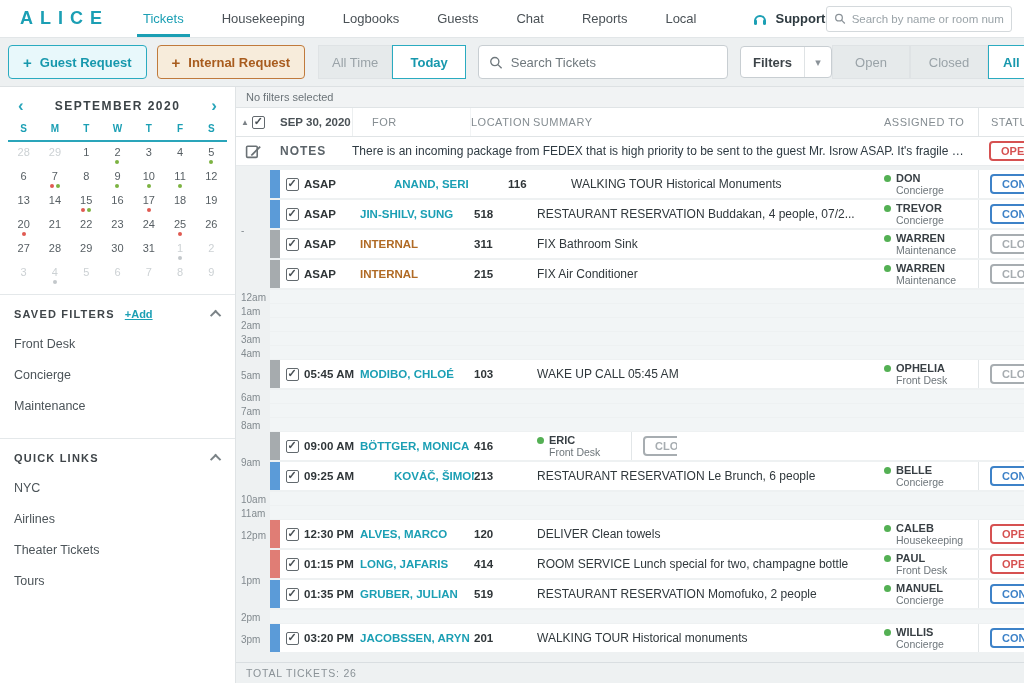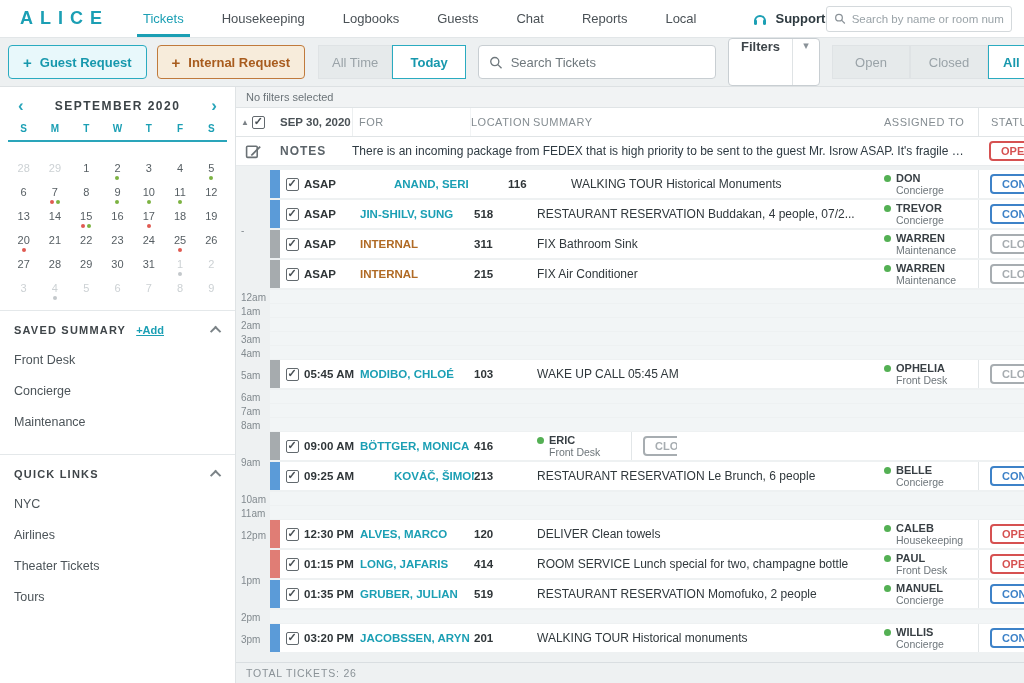--- a/index.html
+++ b/index.html
@@ -26,61 +26,61 @@
   .btn-internal { border:1px solid #c07a3c; background:#f7ecdb; color:#a85c1e; margin-right:13px; }
   .plus { font-size:15px; font-weight:bold; }
   .seg { height:34px; display:flex; align-items:center; justify-content:center; font-size:13px; cursor:pointer; }
   .seg-time { display:flex; margin-right:12px; }
   .seg-off { background:#e6eaeb; color:#9aa3a8; border:1px solid #dfe3e5; }
   .seg-on { background:#fff; color:#1798ad; font-weight:bold; border:1px solid #2aabc0; }
   .seg-time .seg { width:74px; }
   .search-tickets { flex:1; height:34px; background:#fff; border:1px solid #c8ced2; border-radius:4px; display:flex; align-items:center; padding:0 10px; gap:8px; margin-right:12px; }
   .search-tickets input { border:none; outline:none; width:100%; font-size:13px; color:#444; font-family:inherit; background:transparent; }
   .search-tickets input::placeholder { color:#6f787d; }
-  .btn-filters { height:48px; background:#fff; border:1px solid #c8ced2; border-radius:4px; display:flex; cursor:pointer; margin-right:12px; }
+  .btn-filters { height:32px; background:#fff; border:1px solid #c8ced2; border-radius:4px; display:flex; align-items:center; cursor:pointer; margin-right:0; }
   .btn-filters .flabel { padding:0 12px; font-size:13px; font-weight:bold; color:#3d4449; }
   .btn-filters .fdiv { width:1px; height:100%; background:#dfe3e5; }
   .btn-filters .fcaret { width:26px; text-align:center; color:#8a9298; font-size:11px; }
   .seg-status { display:flex; margin-left:auto; margin-right:-28px; }
   .seg-status .seg { width:78px; }
   .seg-status .seg-all { width:64px; justify-content:flex-start; padding-left:14px; }
 
   
   .bodywrap { flex:1; display:flex; overflow:hidden; }
 
   
   .sidebar { width:236px; background:#fff; border-right:1px solid #dfe3e5; flex:none; display:flex; flex-direction:column; overflow:hidden; }
   .cal { padding:10px 8px 4px; border-bottom:1px solid #e4e8ea; }
   .cal-head { display:flex; align-items:center; justify-content:space-between; padding:0 10px; }
   .cal-title { font-size:12px; font-weight:bold; color:#3c4347; letter-spacing:1.5px; }
   .cal-chev { color:#2aa5ba; font-size:17px; font-weight:bold; cursor:pointer; line-height:1; }
   .cal-days { display:grid; grid-template-columns:repeat(7,1fr); padding:9px 0 6px; border-bottom:2px solid #2aa5ba; }
   .cal-days span { text-align:center; font-size:10px; font-weight:bold; color:#1b9fb4; }
-  .cal-grid { display:grid; grid-template-columns:repeat(7,1fr); padding-top:20px; }
+  .cal-grid { display:grid; grid-template-columns:repeat(7,1fr); padding-top:4px; }
   .cal-cell { height:24px; display:flex; flex-direction:column; align-items:center; justify-content:flex-start; cursor:pointer; }
   .cal-num { font-size:11px; color:#565e63; line-height:13px; }
   .cal-cell.faded .cal-num { color:#ccd1d4; }
   .cal-dots { display:flex; gap:2px; height:5px; align-items:center; }
   .cal-dots .dot { width:4px; height:4px; border-radius:50%; }
   .side-sec { padding:13px 14px 8px; border-bottom:1px solid #e4e8ea; }
   .sec-head { display:flex; align-items:center; }
   .sec-title { font-size:11px; font-weight:bold; color:#3f4549; letter-spacing:1.2px; }
   .sec-add { margin-left:10px; font-size:11px; font-weight:bold; color:#1b9fb4; text-decoration:underline; cursor:pointer; }
   .sec-chev { margin-left:auto; width:8px; height:8px; border-left:2px solid #7b8387; border-top:2px solid #7b8387; transform:rotate(45deg) translateY(2px); cursor:pointer; }
   .side-list div { font-size:12.5px; color:#4c5459; margin:17px 0; cursor:pointer; }
 
   
   .main { flex:1; display:flex; flex-direction:column; overflow:hidden; background:#eef1f2; }
   .filter-note { height:21px; line-height:21px; background:#f1f3f4; border-bottom:1px solid #e0e4e6; font-size:11px; color:#6b7378; padding-left:10px; flex:none; }
   .header-row { height:29px; background:#fff; border-bottom:1px solid #e0e4e6; display:flex; align-items:center; font-size:11px; color:#858d92; flex:none; }
   .h-gutter { width:34px; display:flex; align-items:center; justify-content:center; gap:3px; flex:none; }
   .sort-ic { font-size:8px; color:#7b8287; }
   .cb { width:13px; height:13px; border:1.5px solid #62696e; border-radius:2px; flex:none; font-size:11px; line-height:8px; font-weight:bold; color:#4a5156; text-align:center; cursor:pointer; overflow:visible; }
   .h-date { width:82px; padding-left:10px; font-weight:bold; color:#4a5156; font-size:11.5px; flex:none; }
-  .h-for { width:118px; padding-left:6px; border-left:1px solid #eceff0; align-self:stretch; display:flex; align-items:center; flex:none; letter-spacing:.5px; }
+  .h-for { width:118px; padding-left:19px; border-left:1px solid #eceff0; align-self:stretch; display:flex; align-items:center; flex:none; letter-spacing:.5px; }
   .h-loc { width:63px; border-left:1px solid #f2f4f5; align-self:stretch; display:flex; align-items:center; flex:none; letter-spacing:.5px; }
   .h-sum { flex:1; letter-spacing:.5px; }
   .h-assign { width:94px; flex:none; letter-spacing:.5px; }
   .h-status { width:46px; flex:none; border-left:1px solid #e2e6e8; align-self:stretch; display:flex; align-items:center; padding-left:12px; letter-spacing:.5px; }
 
   .notes-row { height:29px; background:#fff; display:flex; align-items:center; margin-bottom:4px; flex:none; border-bottom:1px solid #e8ebed; }
   .notes-ic { width:34px; display:flex; justify-content:center; flex:none; }
   .notes-label { width:82px; padding-left:10px; font-size:12px; font-weight:bold; color:#5b6369; letter-spacing:1px; flex:none; }
   .notes-text { flex:1; font-size:12px; color:#2e3a42; white-space:nowrap; overflow:hidden; text-overflow:ellipsis; padding-right:14px; }
 
@@ -380,21 +380,21 @@
               <div class="cal-dots"></div>
             </div>
             <div class="cal-cell faded">
               <span class="cal-num">9</span>
               <div class="cal-dots"></div>
             </div>
           </div>
       </div>
       <div class="side-sec">
         <div class="sec-head">
-          <span class="sec-title">SAVED SUMMARY</span>
+          <span class="sec-title">SAVED FILTERS</span>
           <span class="sec-add">+Add</span>
           <span class="sec-chev"></span>
         </div>
         <div class="side-list">
             <div>Front Desk</div>
             <div>Concierge</div>
             <div>Maintenance</div>
           </div>
       </div>
       <div class="side-sec" style="border-bottom:none;">

